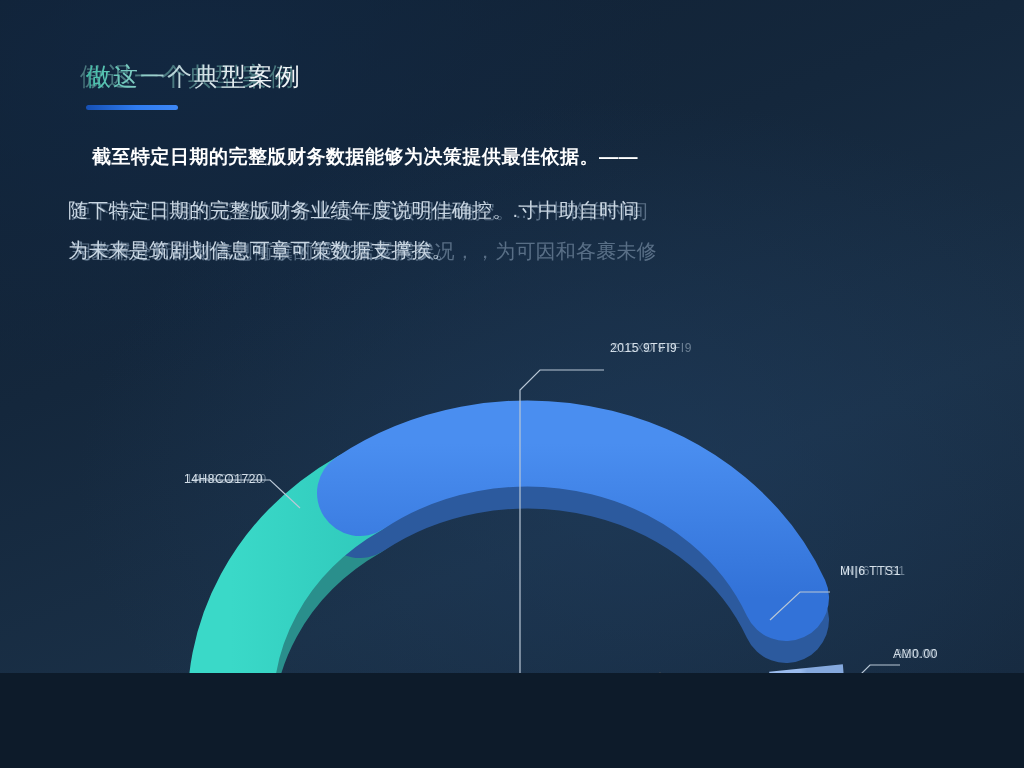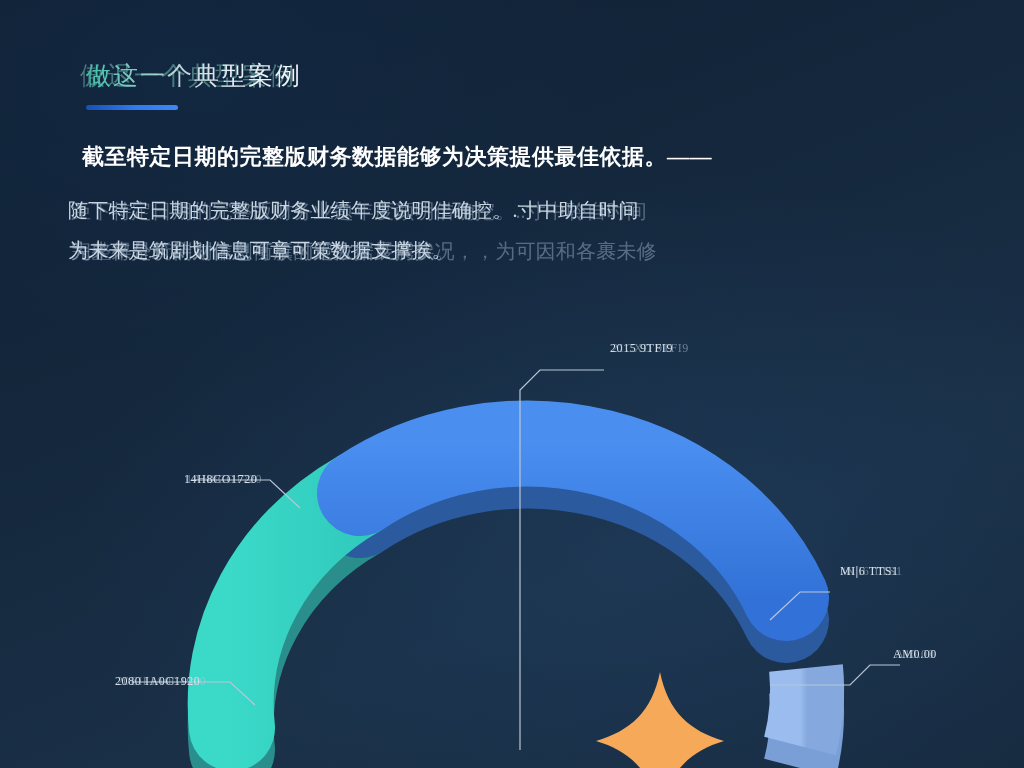--- a/index.html
+++ b/index.html
@@ -4,23 +4,23 @@
 <title>Slide</title>
 <style>
   html, body {
     margin: 0;
     padding: 0;
     background: #0d1b2a;
   }
   #stage {
     position: relative;
     width: 1024px;
-    height: 768px;
+    height: 673px;
     overflow: hidden;
-    font-family: Liberation Serif, serif;
+    font-family: Liberation Sans, sans-serif;
     background:
       radial-gradient(ellipse 900px 620px at 62% 72%, rgba(32,62,96,0.55) 0%, rgba(20,40,64,0.0) 62%),
       radial-gradient(ellipse 700px 460px at 18% 10%, rgba(18,40,66,0.85) 0%, rgba(13,27,42,0) 70%),
       linear-gradient(158deg, #102033 0%, #14273c 38%, #1a3047 70%, #16293e 100%);
   }
 
   
   .eyebrow-wrap {
     position: absolute;
     left: 86px;
@@ -58,24 +58,24 @@
     left: 86px;
     top: 105px;
     width: 92px;
     height: 5px;
     border-radius: 3px;
     background: linear-gradient(90deg, #1650b4 0%, #2f7cf0 55%, #3d87f5 100%);
   }
 
   .headline {
     position: absolute;
-    left: 82px;
+    left: 92px;
     top: 138px;
     width: 880px;
-    font-size: 22px;
+    font-size: 19px;
     font-weight: bold;
     line-height: 38px;
     color: #ffffff;
     letter-spacing: 0.5px;
     white-space: nowrap;
   }
 
   .body-copy {
     position: absolute;
     left: 68px;

